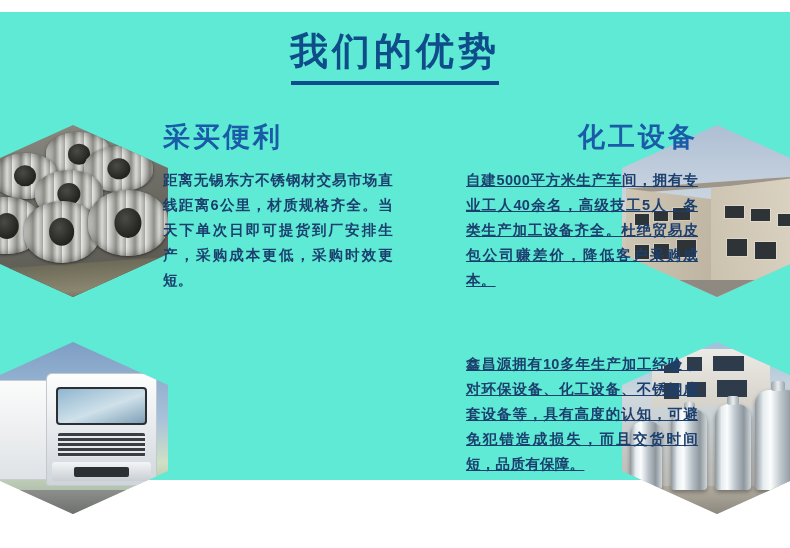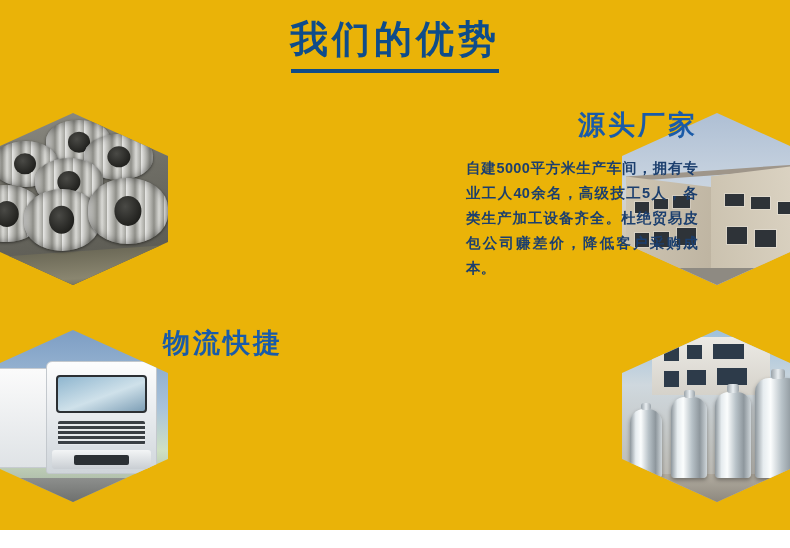--- a/index.html
+++ b/index.html
@@ -7,22 +7,23 @@
     width: 790px;
     height: 548px;
     background: #ffffff;
     font-family: "Liberation Sans", "DejaVu Sans", sans-serif;
     overflow: hidden;
   }
 
   #page {
     position: relative;
     width: 790px;
-    height: 530px;
-    background: #eab308;
+    height: 468px;
+    background: #5eead4;
+    margin-top: 12px;
   }
 
   
   .page-header {
     position: absolute;
     top: 16px;
     left: 0;
     width: 790px;
     text-align: center;
   }
@@ -67,21 +68,21 @@
     font-size: 14.5px;
     font-weight: bold;
     color: #1c3f6e;
     line-height: 25px;
     letter-spacing: 0.3px;
     text-align: justify;
     text-align-last: left;
     width: 232px;
   }
   .feature-left .feature-body { width: 230px; }
-  .feature-right .feature-body { width: 232px; margin-left: auto; }
+  .feature-right .feature-body { width: 232px; margin-left: auto; text-decoration: underline; }
 
   
   .hex {
     position: absolute;
     width: 190px;
     height: 172px;
     -webkit-clip-path: polygon(50% 0%, 100% 25%, 100% 75%, 50% 100%, 0% 75%, 0% 25%);
     clip-path: polygon(50% 0%, 100% 25%, 100% 75%, 50% 100%, 0% 75%, 0% 25%);
     overflow: hidden;
   }
@@ -284,26 +285,30 @@
       <div class="bg-win" style="left:34%;top:23%;width:10%;height:9%;"></div>
       <div class="bg-win" style="left:50%;top:22%;width:16%;height:10%;"></div>
       <div class="ground"></div>
       <div class="tank" style="left:4%;width:17%;height:40%;"></div>
       <div class="tank" style="left:26%;width:19%;height:47%;"></div>
       <div class="tank" style="left:49%;width:19%;height:50%;"></div>
       <div class="tank" style="left:70%;width:24%;height:58%;"></div>
     </div>
   </div>
 
+  <div class="feature feature-left feature-row1">
+    <div class="feature-heading">采买便利</div>
+    <div class="feature-body">距离无锡东方不锈钢材交易市场直线距离6公里，材质规格齐全。当天下单次日即可提货到厂安排生产，采购成本更低，采购时效更短。</div>
+  </div>
 
   <div class="feature feature-right feature-row1">
-    <div class="feature-heading">源头厂家</div>
+    <div class="feature-heading">化工设备</div>
     <div class="feature-body">自建5000平方米生产车间，拥有专业工人40余名，高级技工5人，各类生产加工设备齐全。杜绝贸易皮包公司赚差价，降低客户采购成本。</div>
   </div>
 
   <div class="feature feature-left feature-row2">
-    <div class="feature-heading">物流快捷</div>
   </div>
 
   <div class="feature feature-right feature-row2">
+    <div class="feature-body">鑫昌源拥有10多年生产加工经验，对环保设备、化工设备、不锈钢成套设备等，具有高度的认知，可避免犯错造成损失，而且交货时间短，品质有保障。</div>
   </div>
 
 </div>
 
 </body></html>

